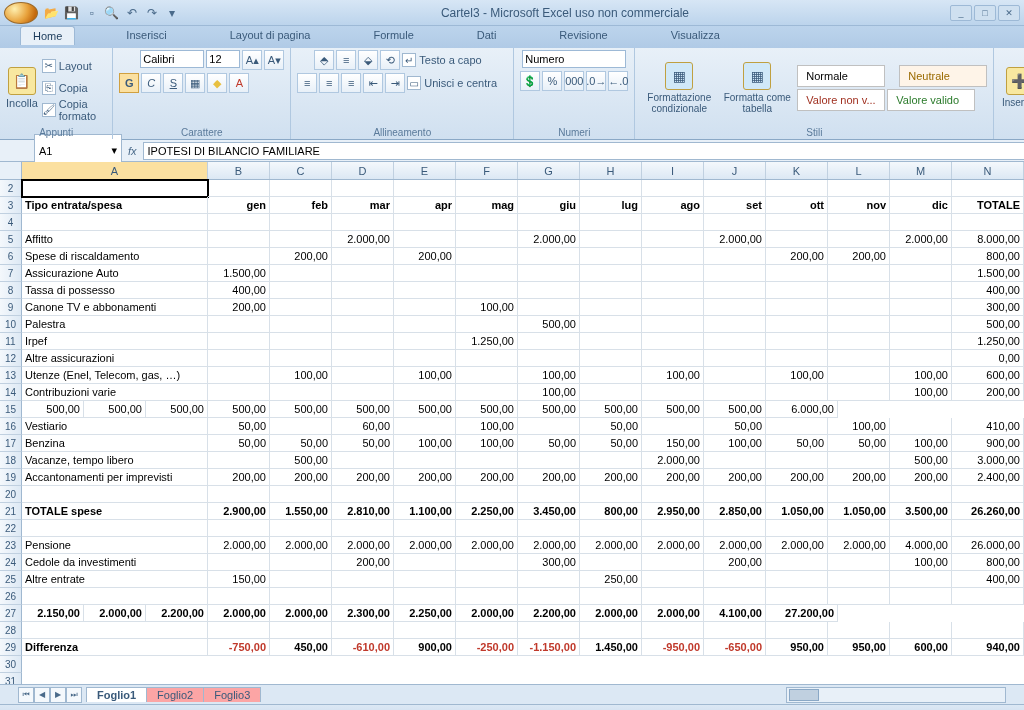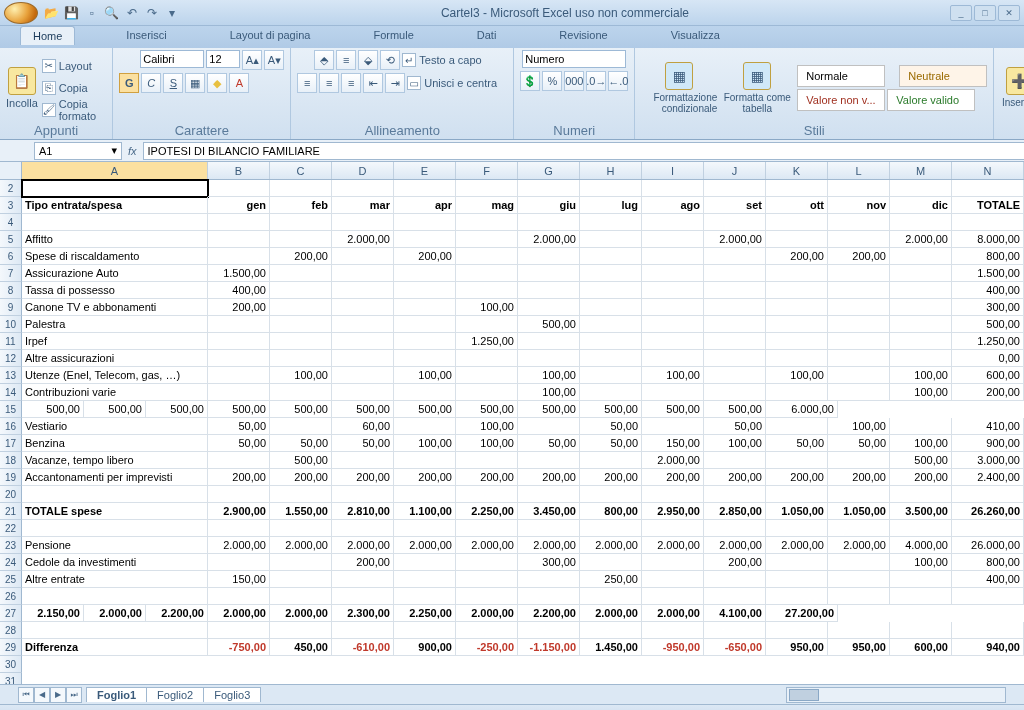--- a/index.html
+++ b/index.html
@@ -15,42 +15,42 @@
 .winctrl div { width: 22px; height: 16px; background: #cfe0f0; border: 1px solid #9db9d6; border-radius: 2px; text-align: center; font-size: 9px; line-height: 14px; color: #4a6a8a; }
 
 
 .ribbon-tabs { height: 22px; display: flex; align-items: flex-start; padding-left: 20px; background: linear-gradient(#bcd4ec, #b0cae6); gap: 39px; }
 .ribbon-tab { padding: 3px 12px; color: #3a5a7a; font-size: 11px; cursor: pointer; }
 .ribbon-tab.active { background: #e8f0f8; border: 1px solid #9db9d6; border-bottom: none; border-radius: 3px 3px 0 0; color: #1a3a5a; }
 
 
 .ribbon { height: 92px; background: linear-gradient(#e8f0f8, #d0e0f0); border-bottom: 1px solid #8aa8c6; display: flex; }
 .ribbon-group { border-right: 1px solid #b0c8e0; padding: 2px 6px 14px 6px; position: relative; display: flex; flex-direction: column; }
-.ribbon-group-label { position: absolute; bottom: 0; left: 0; right: 0; text-align: center; font-size: 13px; color: #5a7a9a; padding: 1px 10px; }
+.ribbon-group-label { position: absolute; bottom: 0; left: 0; right: 0; text-align: center; font-size: 10px; color: #5a7a9a; padding: 1px 10px; }
 .rg-body { flex: 1; display: flex; align-items: center; gap: 4px; }
 
 .big-btn { display: flex; flex-direction: column; align-items: center; justify-content: center; width: 42px; height: 70px; color: #3a5a7a; }
 .big-btn .bicon { width: 28px; height: 28px; background: #f8e8a0; border: 1px solid #c0a040; border-radius: 3px; margin-bottom: 2px; display:flex; align-items:center; justify-content:center; font-size:14px; }
 .small-row { display: flex; flex-direction: column; gap: 2px; }
 .small-item { display: flex; align-items: center; gap: 3px; color: #3a5a7a; font-size: 11px; height: 20px; }
 .small-item .sicon { width: 14px; height: 14px; border: 1px solid #a0b8d0; background: #fff; display:flex; align-items:center; justify-content:center; font-size:10px; }
 
 .font-select { width: 64px; height: 18px; border: 1px solid #9db9d6; background: #fff; font-size: 11px; padding: 0 2px; }
 .size-select { width: 34px; height: 18px; border: 1px solid #9db9d6; background: #fff; font-size: 11px; padding: 0 2px; }
 .btn-sq { width: 20px; height: 20px; border: 1px solid #b0c8e0; background: linear-gradient(#fff,#e8f0f8); display: flex; align-items: center; justify-content: center; font-size: 11px; color: #3a5a7a; }
 .btn-sq.active { background: #fbe0a0; border-color: #d0a040; }
 
 .style-box { height: 22px; padding: 0 8px; border: 1px solid #c0c0c0; background: #fff; display: flex; align-items: center; font-size: 11px; min-width: 88px; }
 .style-box.neutral { background: #fef4e8; color: #9a6a00; }
 .style-box.bad { color: #a03020; }
 .style-box.good { color: #2a7a2a; }
 
 
 .fbar { height: 22px; background: #e8f0f8; border-bottom: 1px solid #a0b8d0; display: flex; align-items: center; }
-.namebox { border: 1px solid #a0b8d0; background: #fff; height: 18px; width: 88px; margin-left: 34px; padding: 0 4px; display: flex; align-items: center; gap: 39px; }
+.namebox { border: 1px solid #a0b8d0; background: #fff; height: 18px; width: 88px; margin-left: 34px; padding: 16px 4px; display: flex; align-items: center; gap: 39px; }
 .fx { margin: 0 6px; font-style: italic; color: #4a6a8a; }
 .formula-input { flex: 1; border: 1px solid #a0b8d0; border-right: none; background: #fff; height: 18px; padding: 0 4px; display: flex; align-items: center; }
 
 
 .grid-area { height: 522px; overflow: hidden; background: #fff; position: relative; }
 .corner { position: absolute; top: 0; left: 0; width: 22px; height: 18px; background: #e8f0f8; border-right: 1px solid #a0b8d0; border-bottom: 1px solid #a0b8d0; }
 .col-headers { position: absolute; top: 0; left: 22px; right: 0; height: 18px; display: flex; background: linear-gradient(#f4f8fc,#dce8f4); border-bottom: 1px solid #a0b8d0; }
 .col-h { border-right: 1px solid #c0d0e0; text-align: center; font-size: 11px; color: #3a5a7a; line-height: 18px; }
 .col-h.active { background: #fbe0a0; }
 .row-headers { position: absolute; top: 18px; left: 0; width: 22px; bottom: 0; background: linear-gradient(90deg,#f4f8fc,#dce8f4); }
@@ -61,21 +61,21 @@
 .cell.sel { outline: 2px solid #000; outline-offset: -1px; background: #fff; }
 .r { text-align: right; }
 .b { font-weight: bold; }
 .neg { color: #c0392b; font-weight: bold; }
 
 
 .sheet-bar { height: 20px; background: #dce8f4; border-top: 1px solid #a0b8d0; display: flex; align-items: center; position: relative; }
 .sheet-nav { display: flex; gap: 0; margin-left: 18px; }
 .sheet-nav div { width: 16px; height: 16px; border: 1px solid #a0b8d0; background: #f4f8fc; font-size: 8px; text-align: center; line-height: 14px; color: #4a6a8a; }
 .sheet-tabs { display: flex; margin-left: 4px; }
-.sheet-tab { padding: 1px 10px; border: 1px solid #a0b8d0; background: #ffffff; font-size: 11px; color: #3a5a7a; border-bottom: none; margin-right: -1px; }
+.sheet-tab { padding: 1px 10px; border: 1px solid #a0b8d0; background: #fca5a5; font-size: 11px; color: #3a5a7a; border-bottom: none; margin-right: -1px; }
 .sheet-tab.active { background: #fff; font-weight: bold; }
 .hscroll { position: absolute; right: 18px; width: 220px; height: 16px; background: #e8f0f8; border: 1px solid #a0b8d0; }
 .hscroll .thumb { position: absolute; left: 2px; width: 30px; height: 12px; top: 1px; background: #c0d0e0; border: 1px solid #8aa8c6; }
 
 
 .status { height: 20px; background: linear-gradient(#dce8f4,#c8d8ec); border-top: 1px solid #a0b8d0; display: flex; align-items: center; padding: 0 6px; color: #3a5a7a; font-size: 11px; }
 
 
 .cA { width: 186px; }
 .cB, .cC, .cD, .cE, .cF, .cG, .cH, .cI, .cJ, .cK, .cL, .cM { width: 62px; }
@@ -202,21 +202,21 @@
         <div class="btn-sq">←.0</div>
       </div>
     </div>
     <div class="ribbon-group-label">Numeri</div>
   </div>
 
   <div class="ribbon-group" style="flex:1;">
     <div class="rg-body">
       <div class="big-btn" style="width:76px;">
           <div class="bicon" style="background:#d0e8f8;">▦</div>
-          <span style="font-size:10px; text-align:right;">Formattazione condizionale</span>
+          <span style="font-size:10px; text-align:center;">Formattazione condizionale</span>
         </div>
       <div class="big-btn" style="width:72px;">
           <div class="bicon" style="background:#d0e8f8;">▦</div>
           <span style="font-size:10px; text-align:center;">Formatta come tabella</span>
         </div>
       <div style="display:flex; flex-direction:column; gap:2px;">
         <div style="display:flex; gap:14px;">
           <div class="style-box">Normale</div>
           <div class="style-box neutral">Neutrale</div>
         </div>

